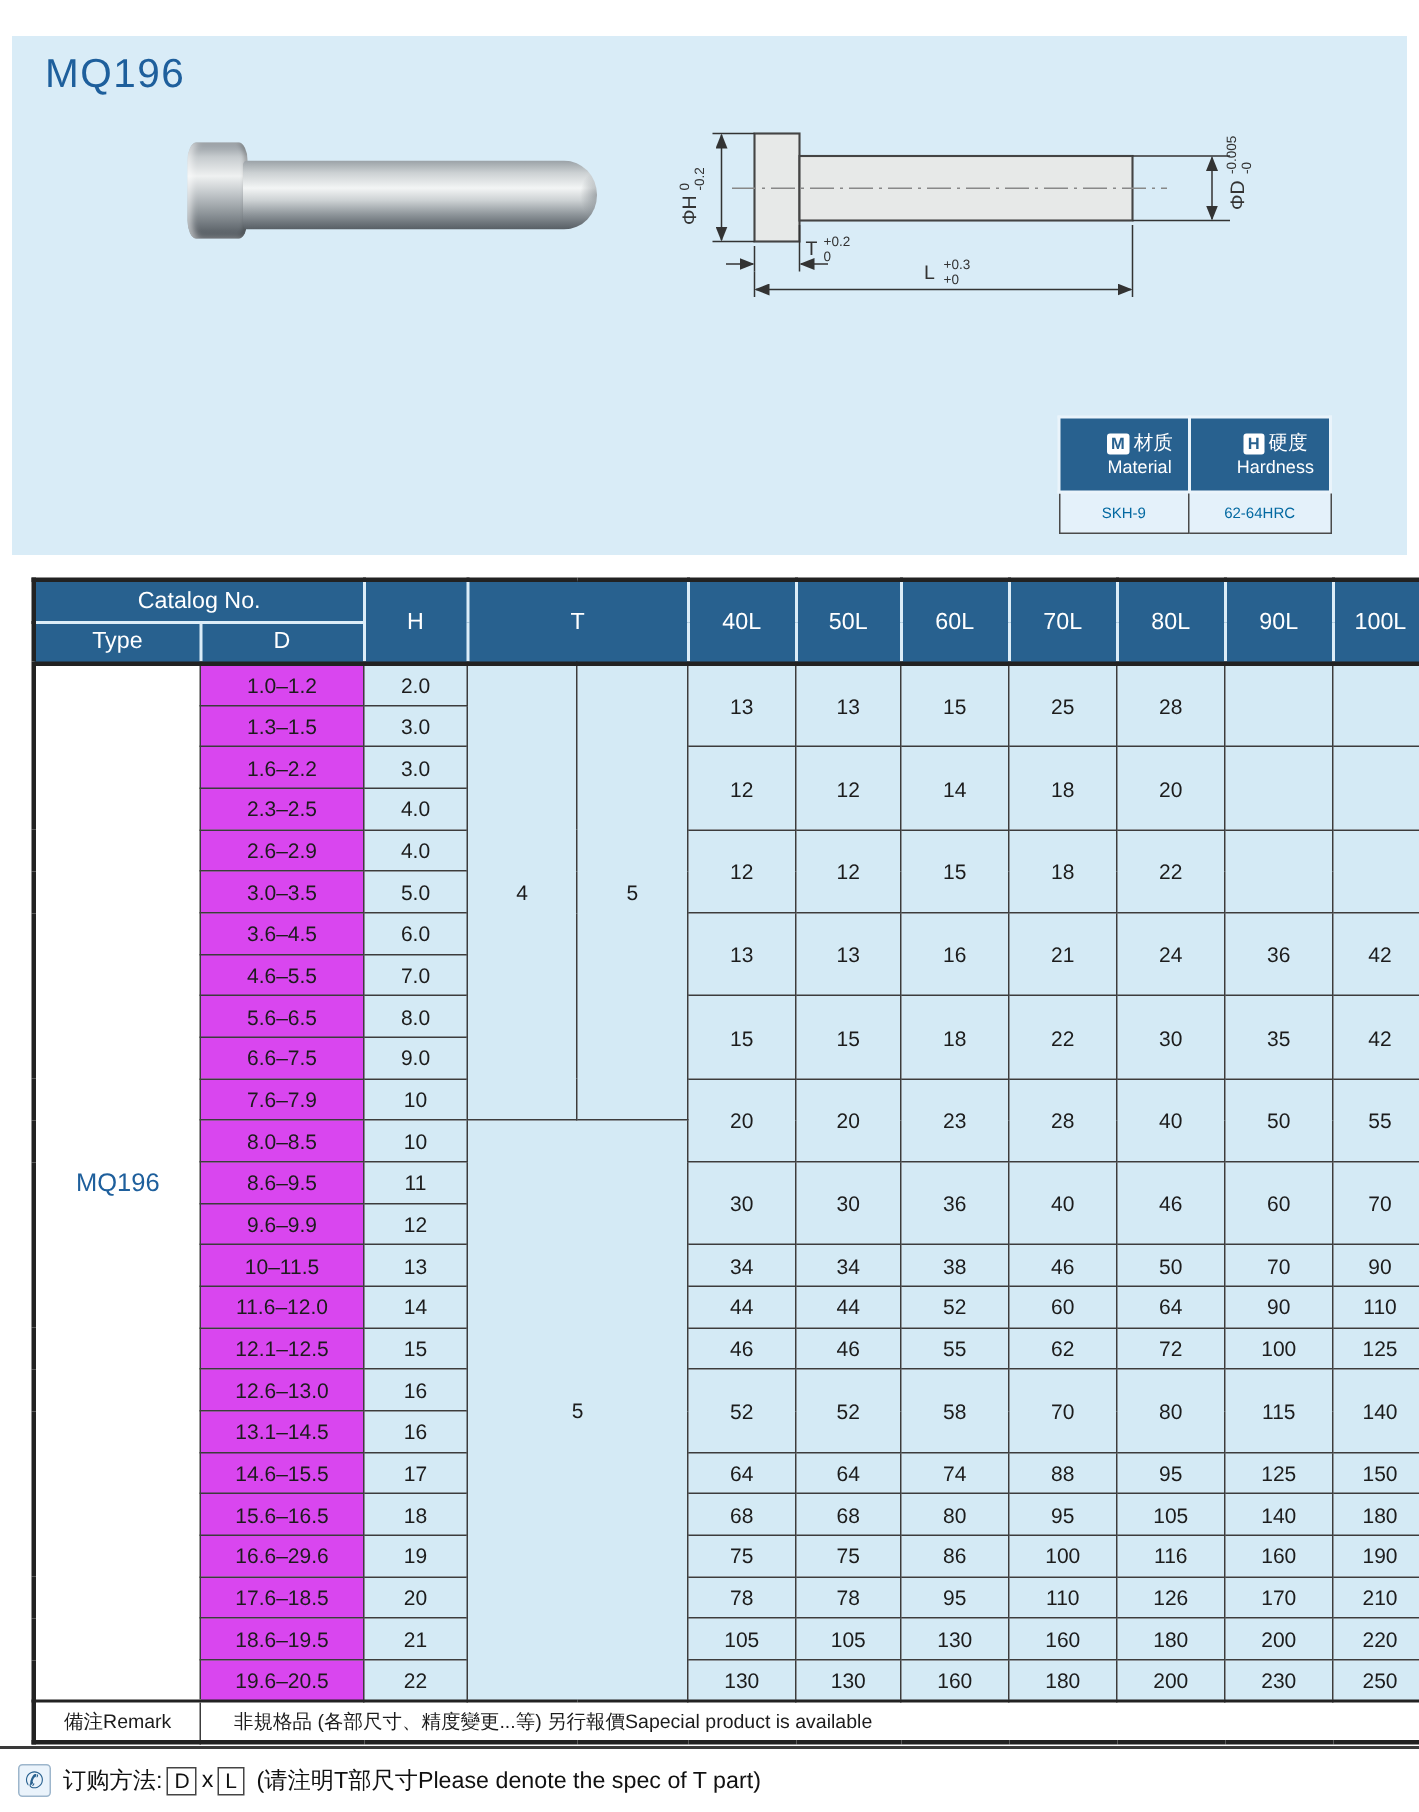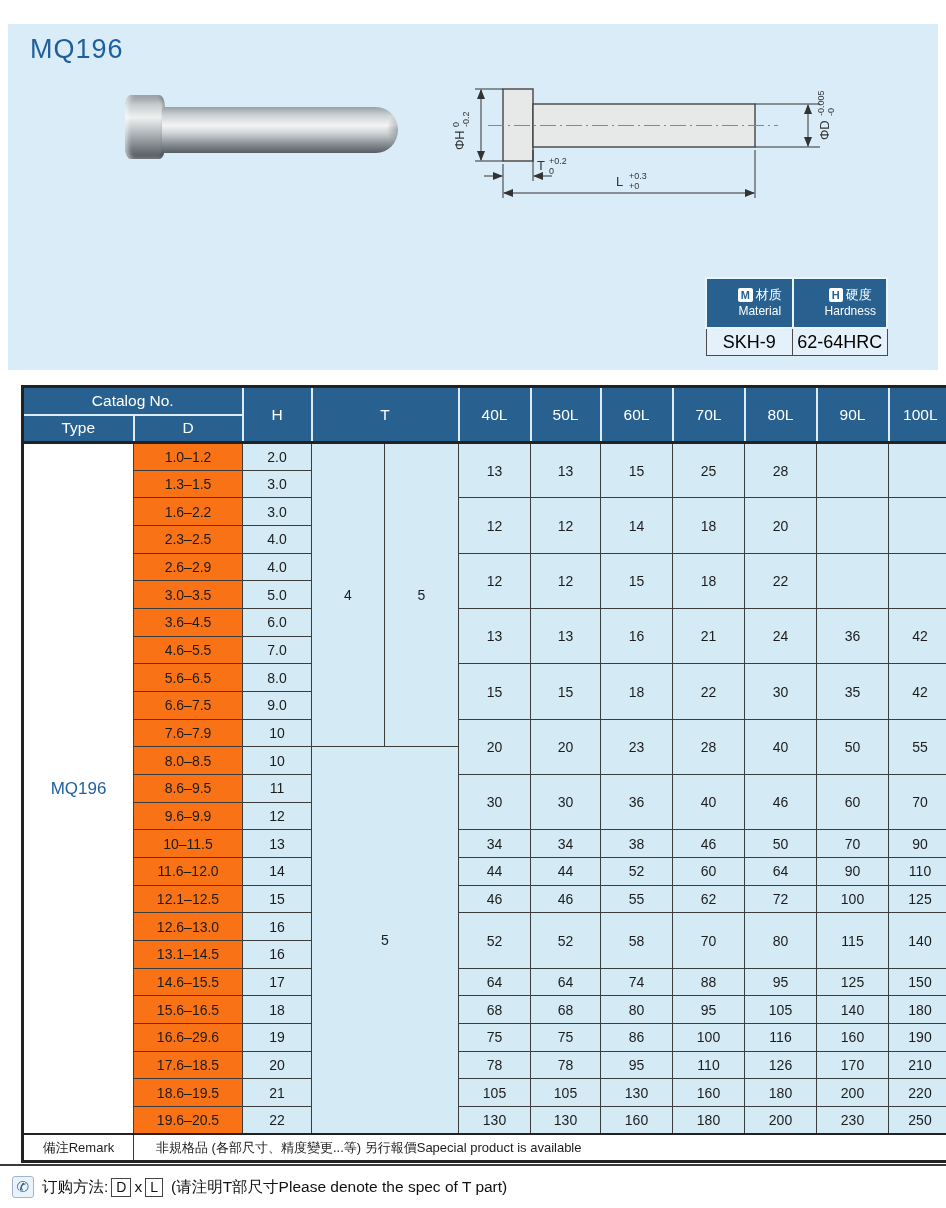--- a/index.html
+++ b/index.html
@@ -16,42 +16,42 @@
     box-shadow:inset 3px 0 4px rgba(255,255,255,.55), inset -2px 0 3px rgba(0,0,0,.25);}
   .pin-shaft{position:absolute;left:154px;top:83px;width:236px;height:46px;
     border-radius:3px 22px 22px 3px / 3px 23px 23px 3px;
     background:radial-gradient(ellipse 16px 23px at 100% 50%, rgba(110,118,124,.55), rgba(0,0,0,0) 70%),
                linear-gradient(180deg,#9aa1a6 0%,#ccd1d3 18%,#f3f5f5 40%,#ccd1d3 58%,#8f969b 78%,#6a7177 92%,#575e64 100%);}
 
   
   .mat-table{position:absolute;left:697px;top:253px;width:183px;border-collapse:collapse;}
   .mat-table th{background:#28618f;color:#fff;font-weight:normal;font-size:13px;height:46px;
     border:2px solid #eaf4fb;text-align:center;line-height:1.25;padding-left:22px;}
-  .mat-table td{background:#e4f1fa;color:#000000;font-size:18px;height:24px;text-align:center;
+  .mat-table td{background:#e4f1fa;color:#0369a1;font-size:10px;height:24px;text-align:center;
     border:1px solid #4a4a4a;}
   .mat-table{border:1px solid #4a4a4a;}
   .mat-badge{display:inline-block;background:#fff;color:#28618f;font-weight:bold;font-size:11px;
     padding:0 3px;border-radius:2px;margin-right:3px;line-height:14px;}
   .mat-en{font-size:12px;}
 
   
   .drawing{position:absolute;left:440px;top:54px;}
   .drawing text{fill:#333;font-family:"Liberation Sans","DejaVu Sans",sans-serif;}
 
   
   .catalog-table{position:absolute;left:21px;top:385px;width:930px;border-collapse:collapse;
     table-layout:fixed;border:3px solid #222;}
   .catalog-table thead{border-bottom:3px solid #222;}
   .catalog-table th{background:#28618f;color:#fff;font-weight:normal;font-size:15.5px;
     border:2px solid #dcedf8;padding:0;text-align:center;}
   .catalog-table thead tr{height:28px;}
   .catalog-table td{border:1px solid #3c3c3c;text-align:center;font-size:14px;color:#1c1c1c;
     padding:0;background:#d4eaf5;}
   .catalog-table tbody tr{height:27.68px;}
-  .catalog-table td.c-white{background:#f97316;}
+  .catalog-table td.c-white{background:#d946ef;}
   .catalog-table td.type-cell{background:#ffffff;color:#1e5f9c;font-size:17px;}
   .catalog-table tr.remark-row{height:27px;}
   .catalog-table tr.remark-row td{background:#fff;border-top:2px solid #222;font-size:13px;}
   .catalog-table td.remark-text{text-align:left;padding-left:22px;}
 
   
   .bottom-rule{position:absolute;left:0;top:1164px;width:946px;height:2px;background:#3a3a3a;}
   .order-note{position:absolute;left:12px;top:1174px;height:26px;display:flex;align-items:center;
     font-size:15.5px;color:#111;}
   .phone-icon{display:inline-flex;align-items:center;justify-content:center;width:20px;height:20px;

